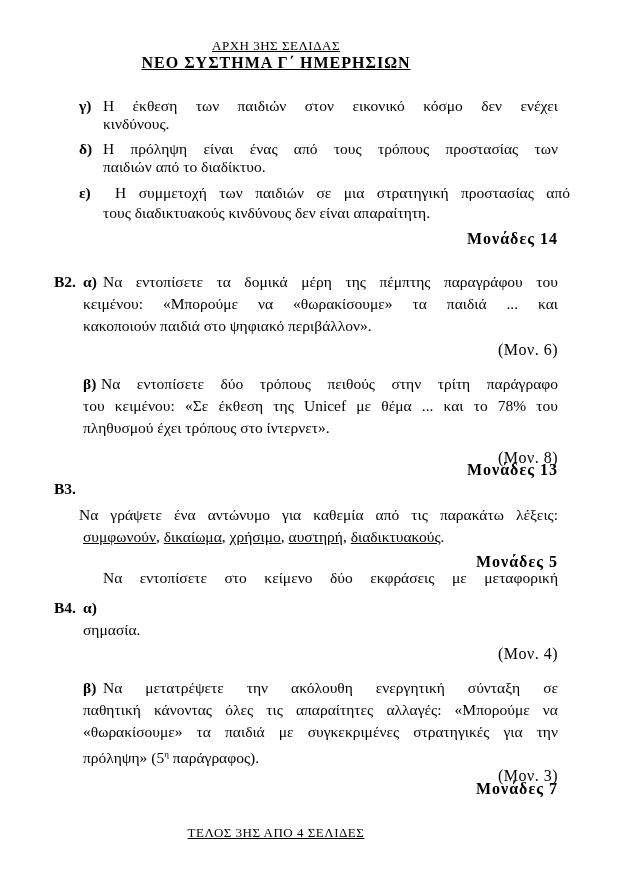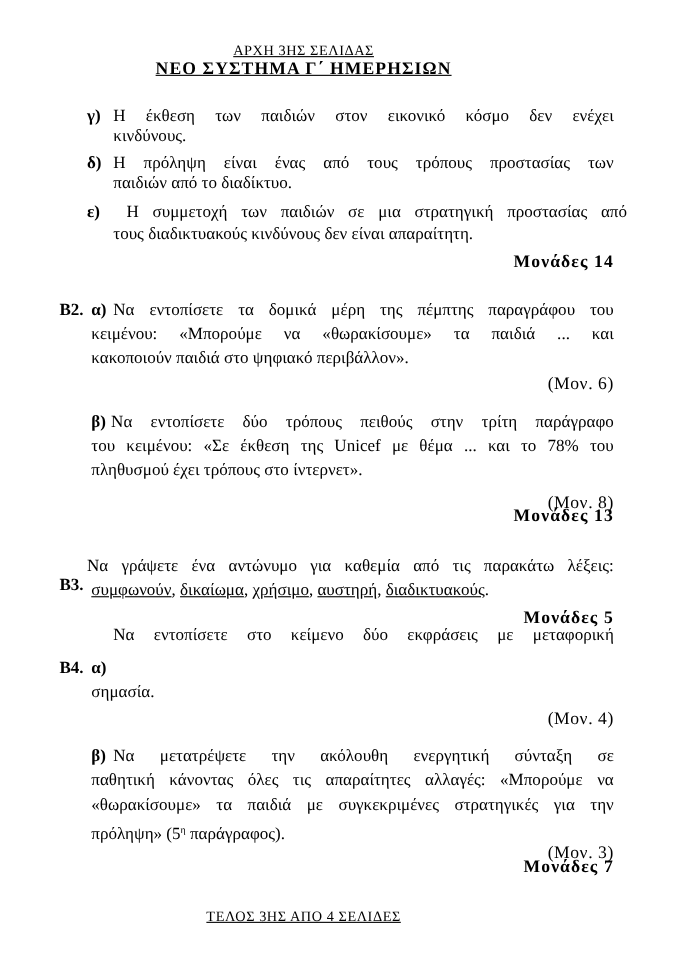--- a/index.html
+++ b/index.html
@@ -48,21 +48,21 @@
 
   <span class="line lbl" style="left:83px; top:375px;">β)</span>
   <span class="line just" style="left:101px; width:457px; top:375px;">Να εντοπίσετε δύο τρόπους πειθούς στην τρίτη παράγραφο</span>
   <span class="line just" style="left:83px; width:475px; top:397px;">του κειμένου: «Σε έκθεση της Unicef με θέμα  ... και το 78% του</span>
   <span class="line" style="left:83px; top:419px;">πληθυσμού έχει τρόπους στο ίντερνετ».</span>
   <span class="line right mov" style="top:432px;margin-top:17px;">(Μον. 8)</span>
   <span class="line right marks" style="top:461px;">Μονάδες 13</span>
 </div>
 
 <div>
-  <span class="line lbl" style="left:54px; top:523px;">Β3.</span>
+  <span class="line lbl" style="left:54px; top:480px;">Β3.</span>
   <span class="line just" style="left:79px; width:479px; top:506px;">Να γράψετε ένα αντώνυμο για καθεμία από τις παρακάτω λέξεις:</span>
   <span class="line" style="left:83px; top:528px;">
     <u>συμφωνούν</u><span>, </span><u>δικαίωμα</u><span>, </span><u>χρήσιμο</u><span>, </span><u>αυστηρή</u><span>, </span><u>διαδικτυακούς</u><span>.</span>
   </span>
   <span class="line right marks" style="top:553px;">Μονάδες 5</span>
 </div>
 
 <div>
   <span class="line lbl" style="left:54px; top:599px;">Β4.</span>
   <span class="line lbl" style="left:83px; top:599px;">α)</span>

